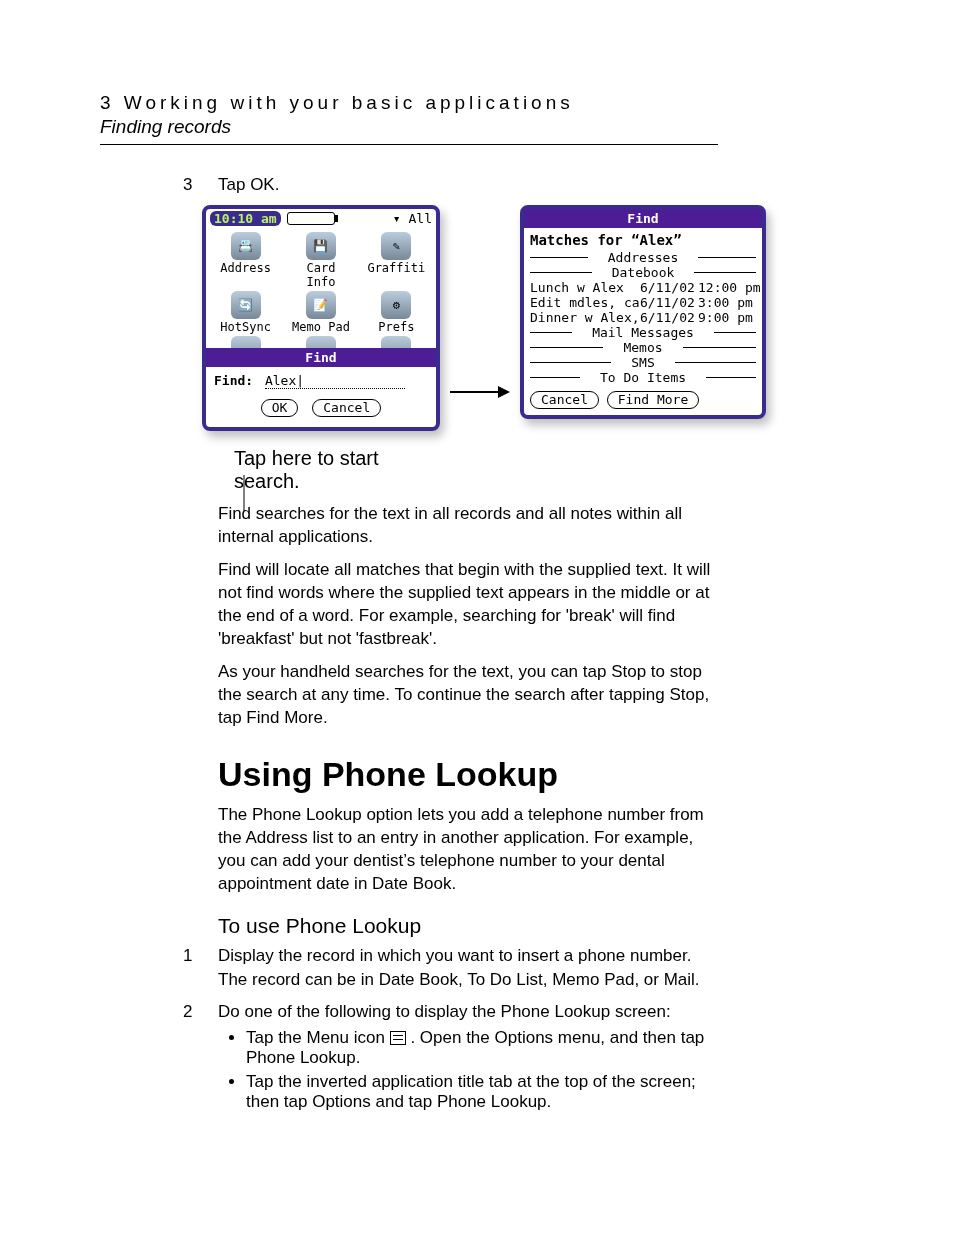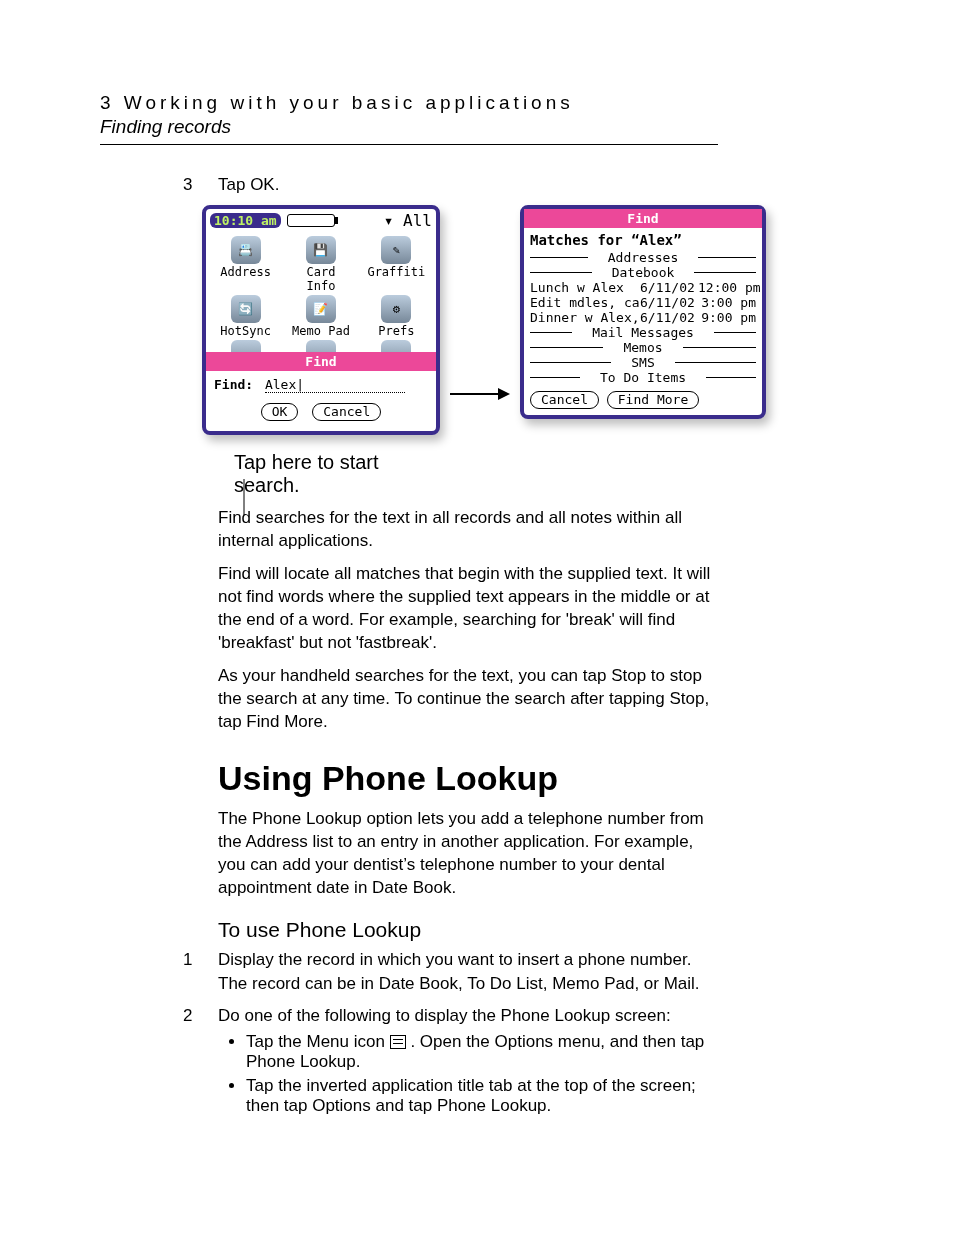--- a/index.html
+++ b/index.html
@@ -80,21 +80,21 @@
     border-radius: 8px;
     background: #fff;
     box-shadow: 4px 6px 10px rgba(0,0,0,0.25);
     font-family: "Lucida Console", Monaco, monospace;
     font-size: 13px;
     position: relative;
   }
   .palm-left { width: 230px; }
   .palm-right { width: 238px; }
   .palm-titlebar {
-    background: #ec4899;
+    background: #4c1d95;
     color: #fff;
     text-align: center;
     font-weight: bold;
     padding: 2px 0;
     font-family: "Lucida Console", Monaco, monospace;
   }
   .palm-topbar {
     display: flex;
     align-items: center;
     gap: 6px;
@@ -126,21 +126,21 @@
     height: 7px;
     background: #000;
   }
   .palm-batt-fill {
     background: #3a2c8c;
     height: 100%;
     width: 20%;
   }
   .palm-cat {
     margin-left: auto;
-    font-size: 16px;
+    font-size: 13px;
   }
   .palm-iconrow {
     display: flex;
     justify-content: space-around;
     padding: 2px 2px 0 2px;
   }
   .palm-app {
     width: 64px;
     text-align: center;
     font-size: 12px;
@@ -212,21 +212,21 @@
     height: 0;
   }
   .result-row {
     display: flex;
     font-size: 13px;
     padding: 0 6px;
     white-space: nowrap;
   }
   .result-row .c1 { flex: 1.1; overflow: hidden; }
   .result-row .c2 { width: 58px; text-align: left; }
-  .result-row .c3 { width: 58px; text-align: right; }
+  .result-row .c3 { width: 58px; text-align: left; }
   .arrow-block {
     align-self: center;
     margin-top: 90px;
   }
   .callout-text {
     font-size: 20px;
     margin-left: 32px;
     margin-top: 16px;
   }
   .footer {

